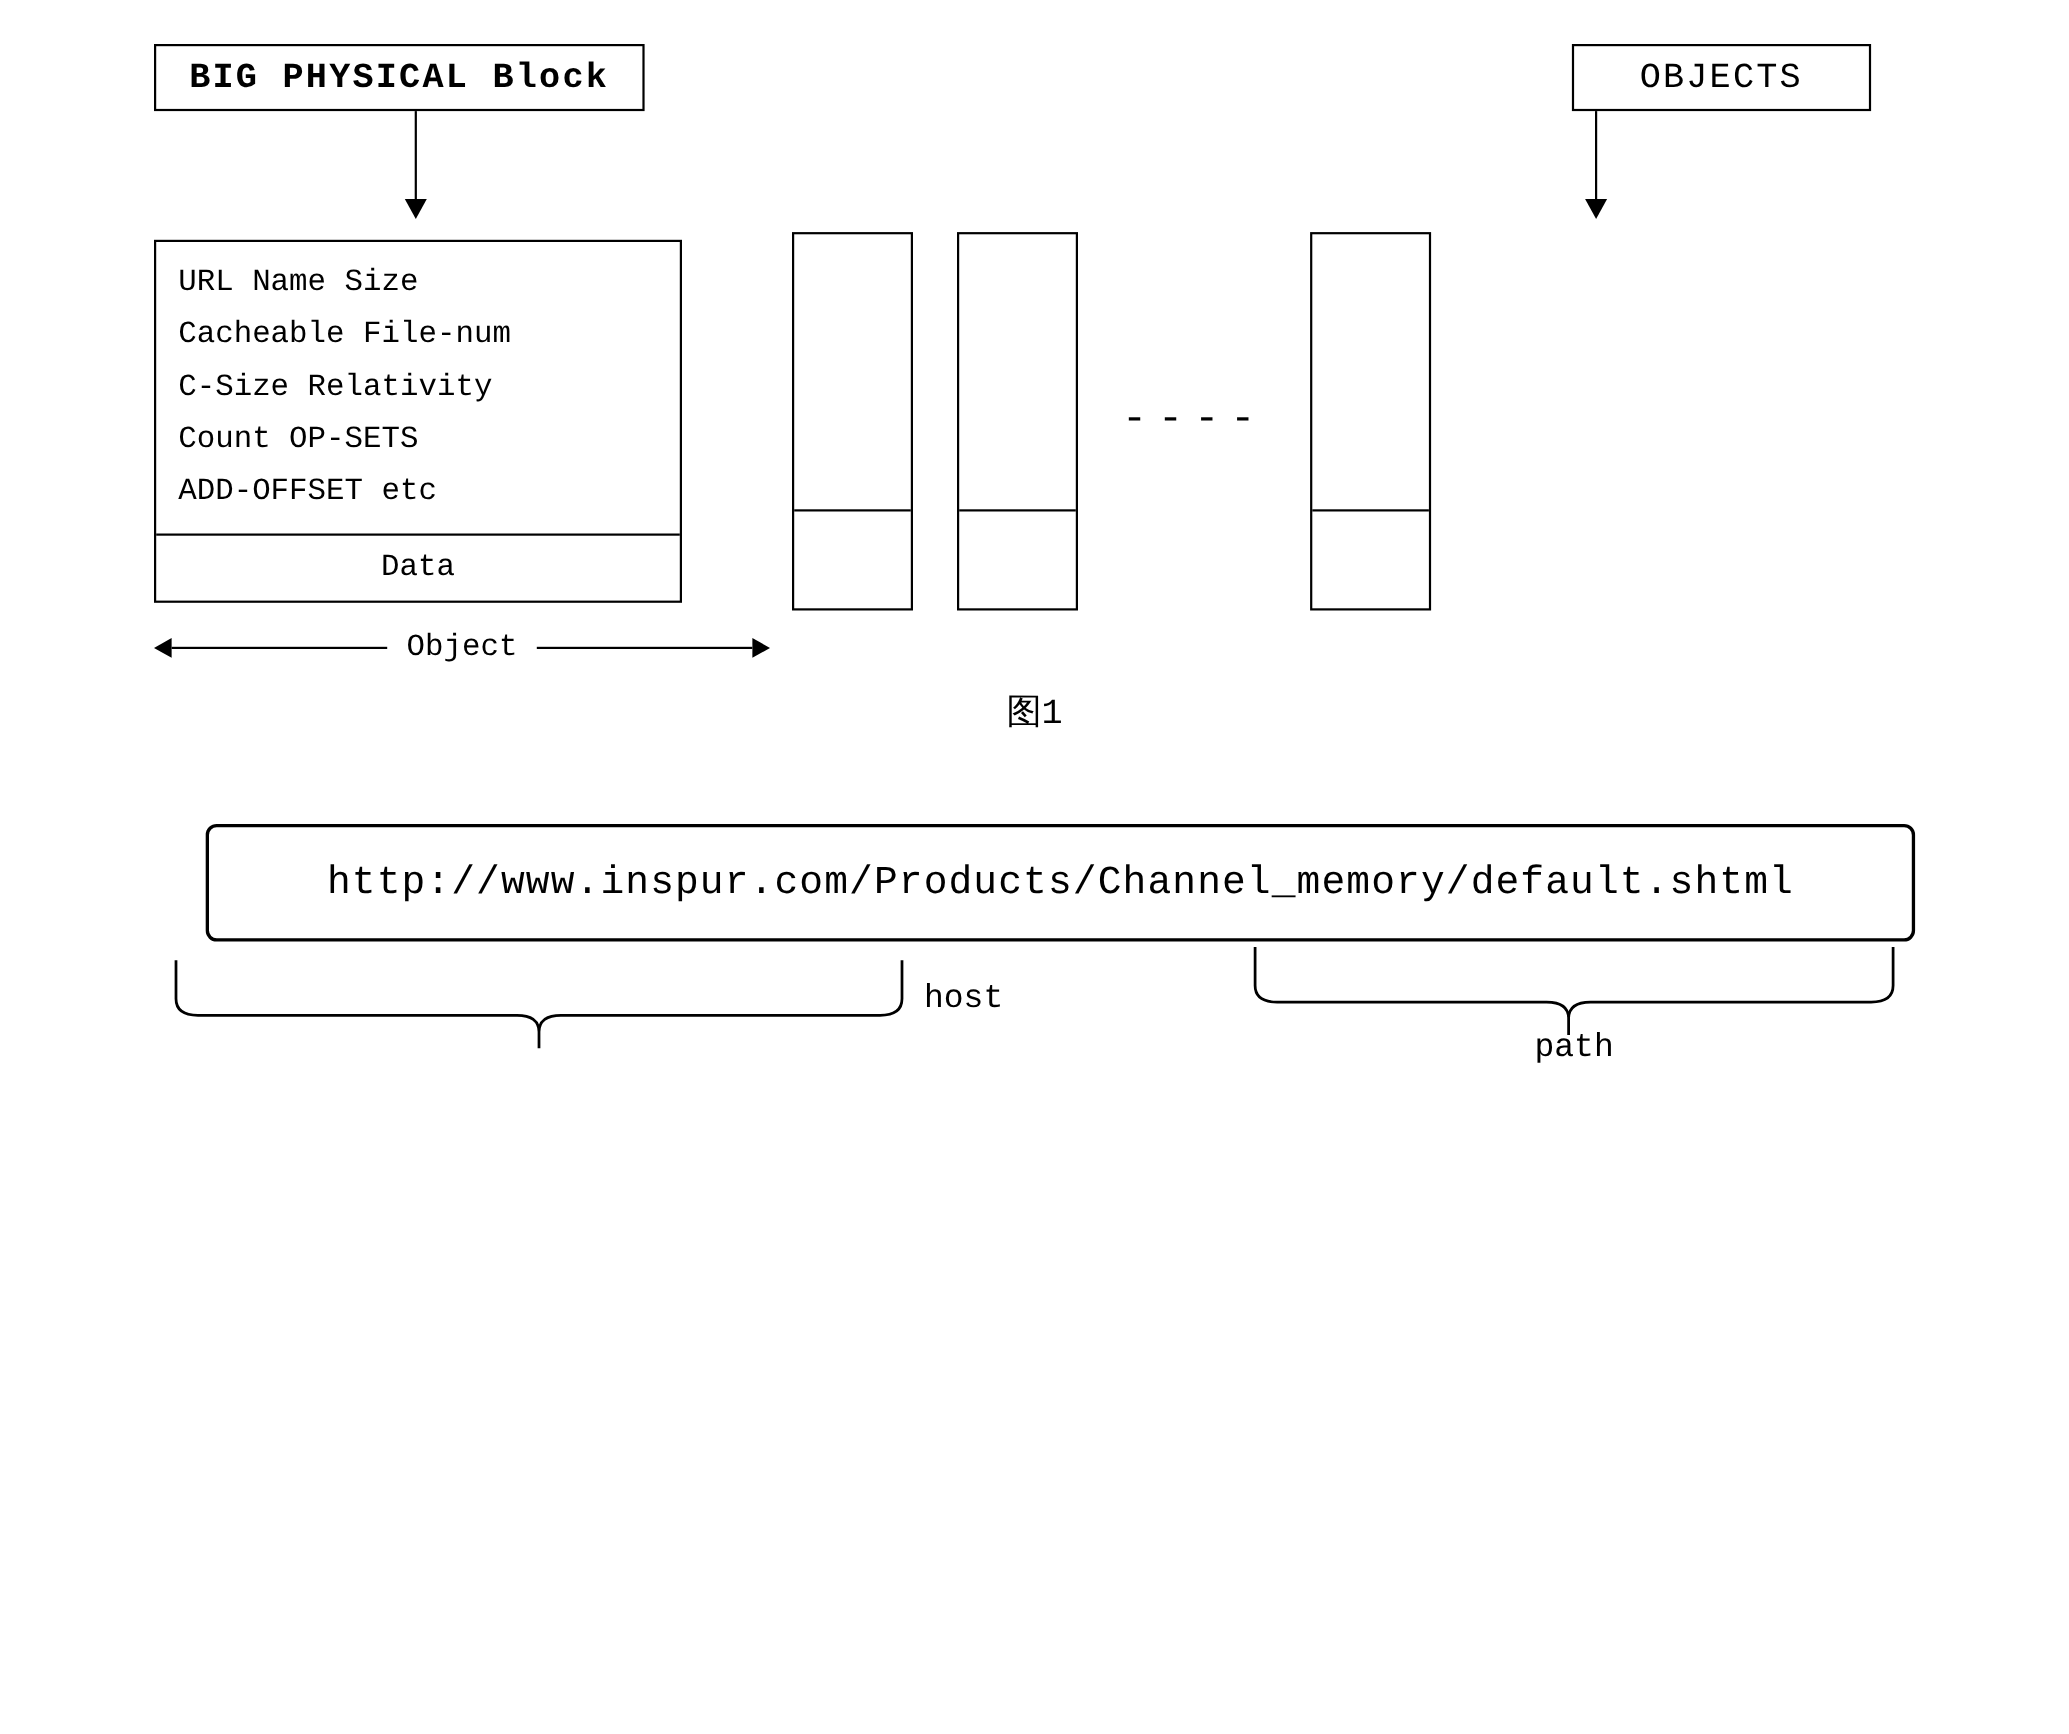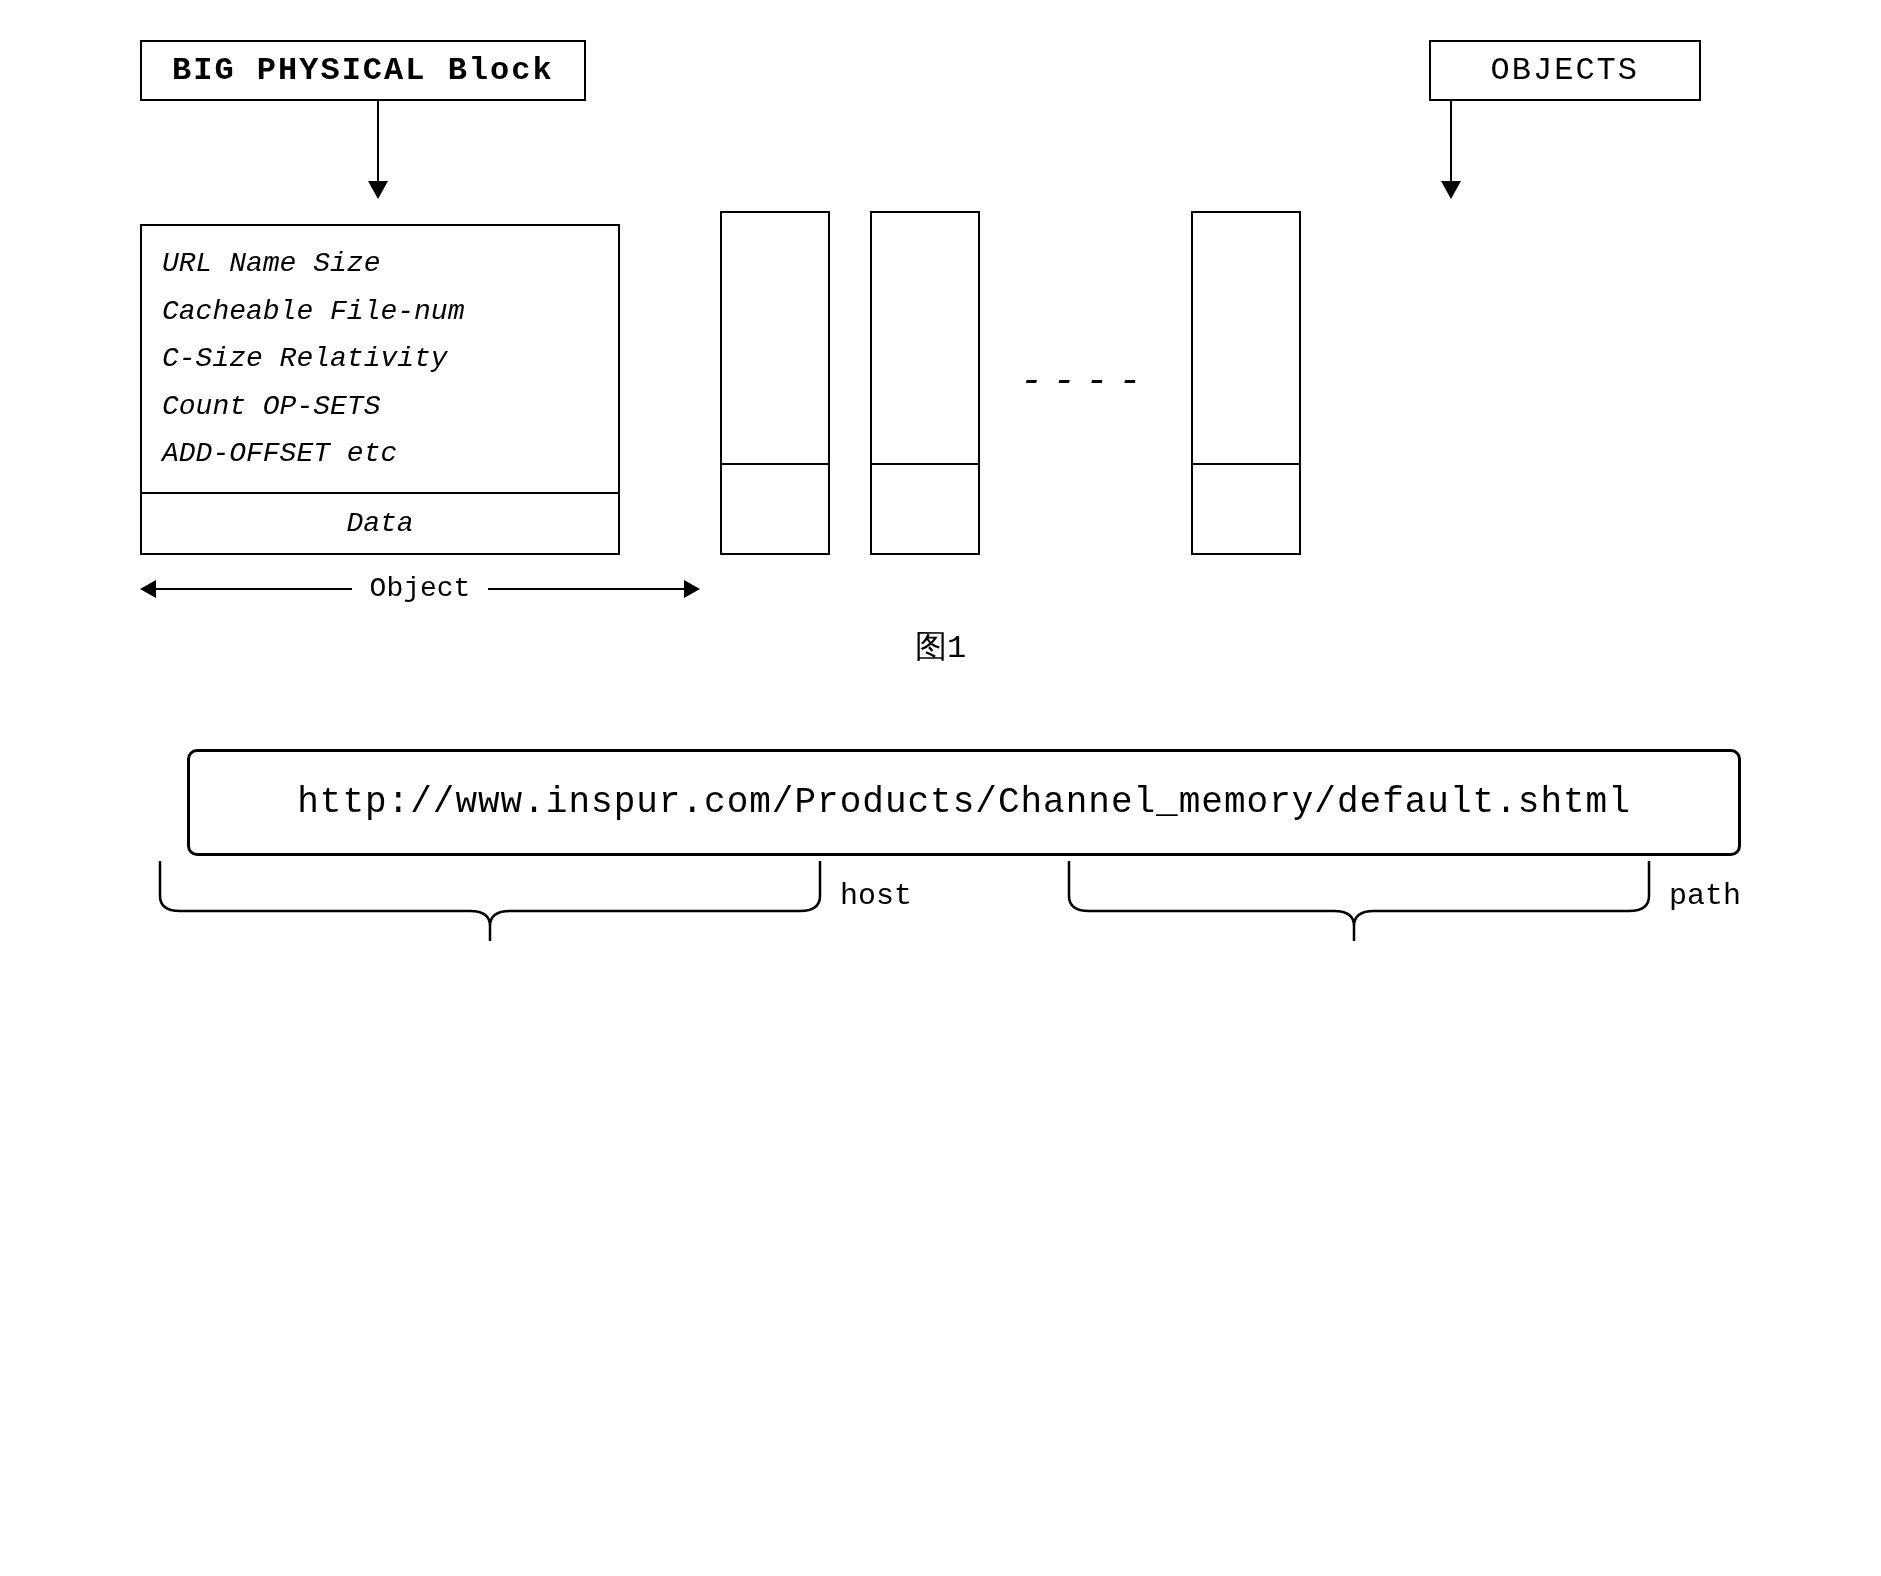--- a/index.html
+++ b/index.html
@@ -134,24 +134,23 @@
     .arr-obj-down .arrowhead-down {
       width: 0;
       height: 0;
       border-left: 10px solid transparent;
       border-right: 10px solid transparent;
       border-top: 18px solid #000;
     }
 
     .fig1-main {
       display: flex;
-      align-items: flex-end;
+      align-items: center;
       padding: 0 80px;
       gap: 60px;
-      font-style: italic;
     }
 
     .fig1-right {
       display: flex;
       gap: 40px;
       align-items: flex-start;
       padding-left: 40px;
     }
 
     .obj-col {
@@ -298,21 +297,21 @@
   <div style="display: flex; padding: 0 80px; margin-top: 0; justify-content: space-between;">
 
     <div style="display: flex; flex-direction: row; align-items: center;">
       <svg width="700" height="90">
 
         <path d="M 20,5 L 20,40 Q 20,55 40,55 L 330,55 Q 350,55 350,70 L 350,85 M 680,5 L 680,40 Q 680,55 660,55 L 370,55 Q 350,55 350,70 L 350,85" stroke="#000" stroke-width="2.5" fill="none"></path>
       </svg>
       <div style="font-size: 30px; margin-top: -10px;">host</div>
     </div>
 
-    <div style="display: flex; align-items: center;">
+    <div style="display: flex; flex-direction: column; align-items: center;">
       <svg width="620" height="90">
         <path d="M 20,5 L 20,40 Q 20,55 40,55 L 285,55 Q 305,55 305,70 L 305,85 M 600,5 L 600,40 Q 600,55 580,55 L 325,55 Q 305,55 305,70 L 305,85" stroke="#000" stroke-width="2.5" fill="none"></path>
       </svg>
       <div style="font-size: 30px; margin-top: -10px;">path</div>
     </div>
 
   </div>
 
 </div>
 

